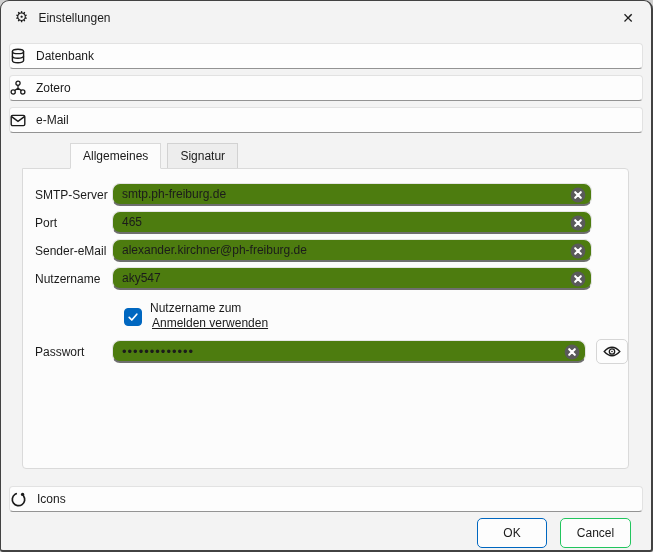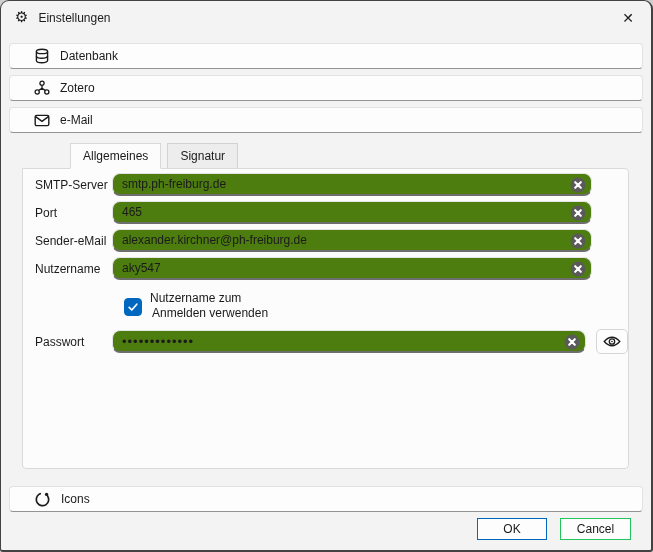--- a/index.html
+++ b/index.html
@@ -24,21 +24,21 @@
     font-size:14px; cursor:default; background:transparent; border:none; color:#1b1b1b;
     font-family:"DejaVu Sans",sans-serif;
   }
   
   .content { padding:8px 8px 0 8px; }
   .expander {
     height:26px; margin-bottom:6px;
     background:#fdfdfd;
     border:1px solid #e2e2e2; border-bottom:1px solid #939393;
     border-radius:4px;
-    display:flex; align-items:center; gap:10px; padding:0 24px;
+    display:flex; align-items:center; gap:10px; padding:0 0;
   }
   .expander .xicon { display:flex; align-items:center; }
   .expander svg { display:block; }
   
   .email-panel { margin:10px 12px 0 13px; }
   .tabs { display:flex; position:relative; z-index:2;padding-left:48px; }
   .tab {
     padding:5px 12px 5px 12px;
     background:#ededed;
     border:1px solid #d2d2d2; border-bottom:none;
@@ -47,21 +47,21 @@
   .tab.active {
     background:#fcfcfc; border:1px solid #d9d9d9; border-bottom:1px solid #fcfcfc;
     margin-bottom:-1px;
   }
   .pane {
     position:relative; z-index:1;
     width:607px; height:301px;
     background:#fcfcfc;
     border:1px solid #dadada;
     border-radius:0 4px 4px 4px;
-    padding:4px 0 0 12px;
+    padding:14px 0 0 12px;
   }
   .form-row { display:flex; align-items:center; margin-bottom:5px; }
   .form-label { width:77px; flex:none; }
   .field { position:relative; width:480px; height:23px; }
   .field input {
     width:100%; height:100%;
     background:#4d7c0f;
     border:1px solid #e5e5e5; border-bottom:2px solid #6e6e6e;
     border-radius:8px;
     padding:0 28px 1px 9px;
@@ -75,33 +75,33 @@
     display:flex; align-items:center; justify-content:center; cursor:default;
   }
   .checkbox-row { display:flex; align-items:center; margin:11px 0 8px 89px; }
   .checkbox {
     width:18px; height:18px; border-radius:4px; flex:none;
     border:1px solid #8a8a8a; background:#ffffff; margin-top:1px;
     display:flex; align-items:center; justify-content:center; cursor:default; padding:0;
   }
   .checkbox.active { background:#0067c0; border-color:#0067c0; }
   .checkbox-label { margin-left:8px; line-height:15px; }
-  .checkbox-label .l2 { display:block; margin-left:2px; }
+  .checkbox-label .l2 { display:block; margin-left:2px;text-decoration:underline; }
   .pw-row { margin-top:0; }
   .eye-btn {
     width:32px; height:25px; margin-left:10px;
     background:#fdfdfd; border:1px solid #d6d6d6; border-radius:5px;
     display:flex; align-items:center; justify-content:center; cursor:default; padding:0;
   }
   
   .expander.icons-exp { margin-top:17px; margin-bottom:0;text-align:right; }
   
   .footer { display:flex; justify-content:flex-end; gap:13px; padding:6px 12px 0 0; }
   .btn {
-    height:22px; background:#fdfdfd; border-radius:0;
+    height:30px; background:#fdfdfd; border-radius:5px;
     font-family:"Liberation Sans","DejaVu Sans",sans-serif;
     font-size:12px; color:#1b1b1b; cursor:default; padding:0 10px;
   }
   .btn-ok { width:70px; border:1px solid #0067c0; }
   .btn-cancel { width:71px; border:1px solid #22c55e;text-align:center; }
 </style>
 </head>
 <body>
 
 <div class="window">

